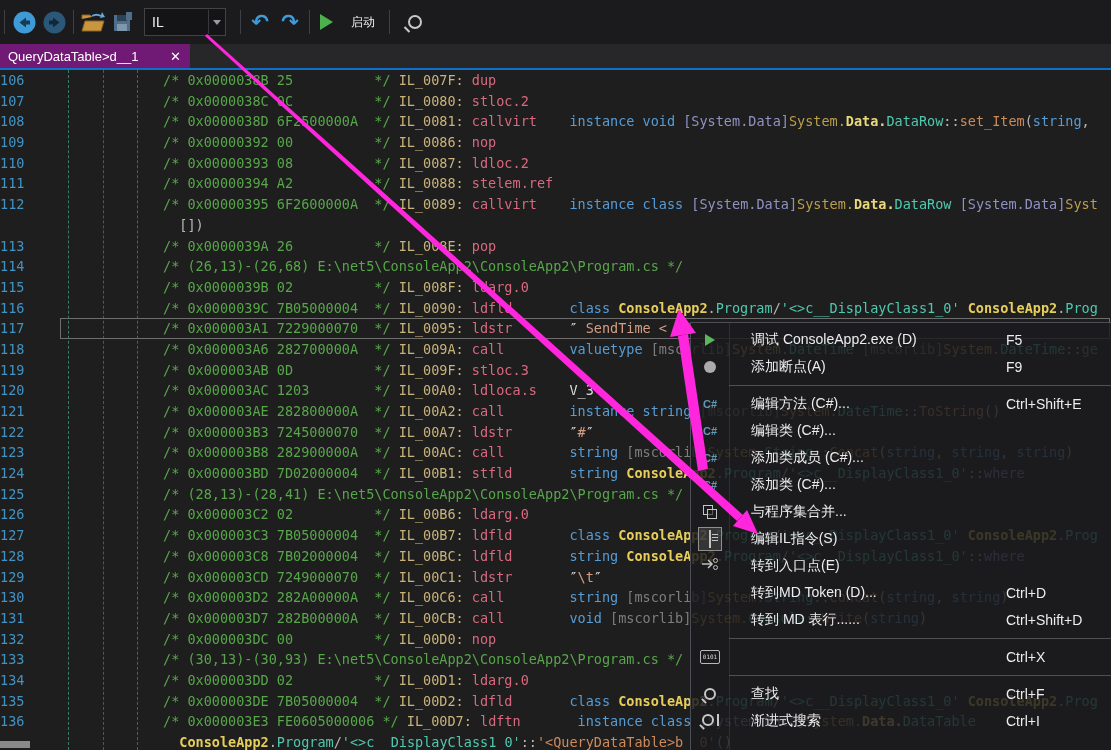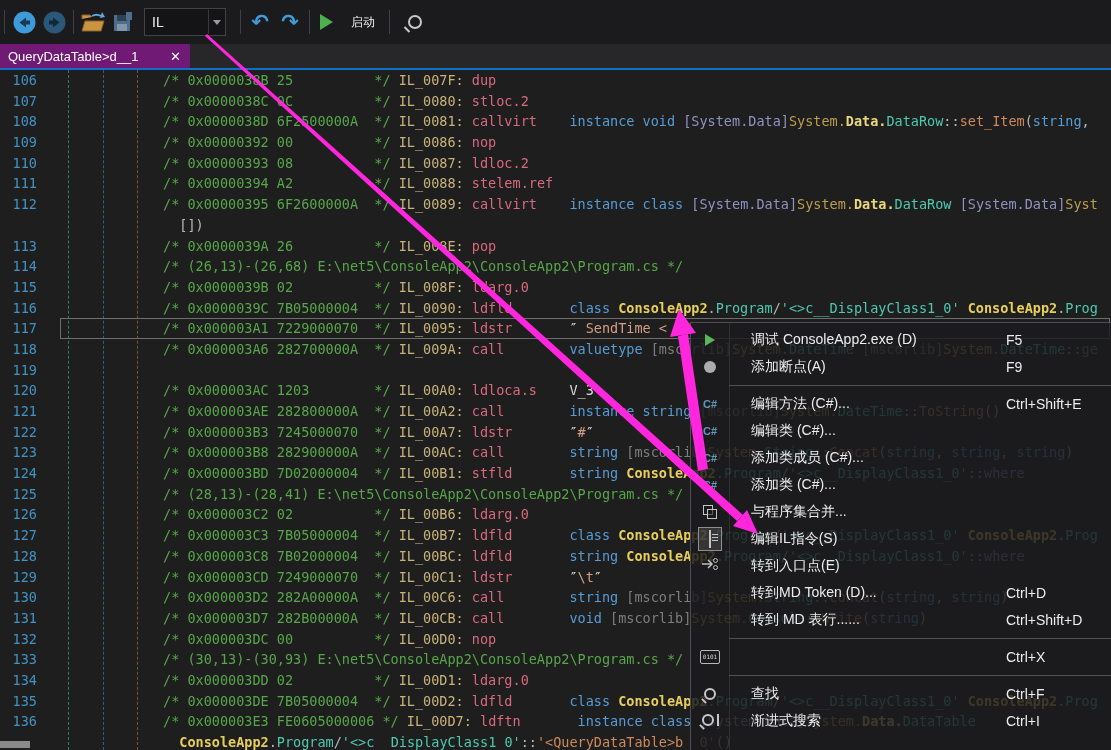--- a/index.html
+++ b/index.html
@@ -22,21 +22,21 @@
   #tabbar{position:absolute;left:0;top:44px;width:1111px;height:24px;background:#27272A;}
   #tabbar .underline{position:absolute;left:0;top:24px;width:1111px;height:2px;background:#0E70C8;}
   #tab{position:absolute;left:0;top:0;width:190px;height:24px;background:#701a75;display:flex;align-items:center;}
   #tab .title{color:#FFFFFF;font-size:13px;padding-left:8px;flex:1;white-space:nowrap;}
   #tab .close{color:#FFFFFF;font-size:13px;padding:0 9px;font-family:"DejaVu Sans",sans-serif;}
   
   #editor{position:absolute;left:0;top:70px;width:1111px;height:680px;overflow:hidden;}
   .guide{position:absolute;top:0;bottom:0;width:0;border-left:1px dashed;}
   .row{position:relative;height:20.7px;line-height:20.7px;display:flex;white-space:pre;
        font-family:"DejaVu Sans Mono","Liberation Mono",monospace;font-size:13.5px;}
-  .row .ln{width:45px;text-align:right;padding-right:8px;box-sizing:border-box;color:#4193C4;flex:none;}
+  .row .ln{width:45px;padding-right:8px;box-sizing:border-box;color:#4193C4;flex:none;}
   .row pre{margin:0;padding:0 0 0 118px;font:inherit;white-space:pre;}
   .row.selected:after{content:"";position:absolute;left:60px;right:1px;top:0;bottom:0;border:1px solid #6E6E6E;pointer-events:none;}
   .tk-cm{color:#57A64A}.tk-lbl{color:#C9B37B}.tk-op{color:#D9697F}.tk-kw{color:#569CD6}
   .tk-pn{color:#B8B8B8}.tk-aD{color:#9092C4}.tk-aM{color:#7E7E7E}.tk-ns{color:#BD9E4B}
   .tk-nb{color:#EBD87B;font-weight:bold}.tk-ty{color:#4EC9B0}.tk-mt{color:#CE8A5C}.tk-mg{color:#57A64A}
   .tk-fd{color:#9184D4}.tk-ap{color:#E7CE5B;font-weight:bold}.tk-st{color:#D69D85}.tk-sq{color:#E8E8E8}.tk-lc{color:#DCDCDC}
   #hthumb{position:absolute;left:0;top:741px;width:30px;height:7px;background:#8A8A8A;}
   
   #ctxmenu{position:absolute;left:690px;top:322px;width:425px;height:432px;background:rgba(27,27,30,0.84);
            border:1px solid #4D4D55;box-sizing:border-box;padding-top:3px;}
@@ -142,21 +142,21 @@
       <div class="row"><span class="ln">110</span><pre><span class="tk-cm">/* 0x00000393 08          */ </span><span class="tk-lbl">IL_0087: </span><span class="tk-op">ldloc.2</span></pre></div>
       <div class="row"><span class="ln">111</span><pre><span class="tk-cm">/* 0x00000394 A2          */ </span><span class="tk-lbl">IL_0088: </span><span class="tk-op">stelem.ref</span></pre></div>
       <div class="row"><span class="ln">112</span><pre><span class="tk-cm">/* 0x00000395 6F2600000A  */ </span><span class="tk-lbl">IL_0089: </span><span class="tk-op">callvirt    </span><span class="tk-kw">instance</span><span class="tk-pn"> </span><span class="tk-kw">class</span><span class="tk-pn"> </span><span class="tk-aD">[System.Data]</span><span class="tk-ns">System.</span><span class="tk-nb">Data.</span><span class="tk-ty">DataRow</span><span class="tk-pn"> </span><span class="tk-aD">[System.Data]</span><span class="tk-ns">Syst</span></pre></div>
       <div class="row"><span class="ln"></span><pre><span class="tk-pn">  [])</span></pre></div>
       <div class="row"><span class="ln">113</span><pre><span class="tk-cm">/* 0x0000039A 26          */ </span><span class="tk-lbl">IL_008E: </span><span class="tk-op">pop</span></pre></div>
       <div class="row"><span class="ln">114</span><pre><span class="tk-cm">/* (26,13)-(26,68) E:\net5\ConsoleApp2\ConsoleApp2\Program.cs */</span></pre></div>
       <div class="row"><span class="ln">115</span><pre><span class="tk-cm">/* 0x0000039B 02          */ </span><span class="tk-lbl">IL_008F: </span><span class="tk-op">ldarg.0</span></pre></div>
       <div class="row"><span class="ln">116</span><pre><span class="tk-cm">/* 0x0000039C 7B05000004  */ </span><span class="tk-lbl">IL_0090: </span><span class="tk-op">ldfld       </span><span class="tk-kw">class</span><span class="tk-pn"> </span><span class="tk-ap">ConsoleApp2</span><span class="tk-pn">.</span><span class="tk-ty">Program</span><span class="tk-pn">/</span><span class="tk-ty">'&lt;&gt;c__DisplayClass1_0'</span><span class="tk-pn"> </span><span class="tk-ap">ConsoleApp2</span><span class="tk-pn">.</span><span class="tk-ty">Prog</span></pre></div>
       <div class="row selected"><span class="ln">117</span><pre><span class="tk-cm">/* 0x000003A1 7229000070  */ </span><span class="tk-lbl">IL_0095: </span><span class="tk-op">ldstr       </span><span class="tk-sq">″</span><span class="tk-st"> SendTime &lt; #</span><span class="tk-sq">″</span></pre></div>
       <div class="row"><span class="ln">118</span><pre><span class="tk-cm">/* 0x000003A6 282700000A  */ </span><span class="tk-lbl">IL_009A: </span><span class="tk-op">call        </span><span class="tk-kw">valuetype</span><span class="tk-pn"> </span><span class="tk-aM">[mscorlib]</span><span class="tk-ns">System.</span><span class="tk-ty">DateTime</span><span class="tk-pn"> </span><span class="tk-aM">[mscorlib]</span><span class="tk-ns">System.</span><span class="tk-ty">DateTime</span><span class="tk-pn">::</span><span class="tk-mg">ge</span></pre></div>
-      <div class="row"><span class="ln">119</span></div>
+      <div class="row"><span class="ln">119</span><pre><span class="tk-cm">/* 0x000003AB 0D          */ </span><span class="tk-lbl">IL_009F: </span><span class="tk-op">stloc.3</span></pre></div>
       <div class="row"><span class="ln">120</span><pre><span class="tk-cm">/* 0x000003AC 1203        */ </span><span class="tk-lbl">IL_00A0: </span><span class="tk-op">ldloca.s    </span><span class="tk-lc">V_3</span></pre></div>
       <div class="row"><span class="ln">121</span><pre><span class="tk-cm">/* 0x000003AE 282800000A  */ </span><span class="tk-lbl">IL_00A2: </span><span class="tk-op">call        </span><span class="tk-kw">instance</span><span class="tk-pn"> </span><span class="tk-kw">string</span><span class="tk-pn"> </span><span class="tk-aM">[mscorlib]</span><span class="tk-ns">System.</span><span class="tk-ty">DateTime</span><span class="tk-pn">::</span><span class="tk-mt">ToString</span><span class="tk-pn">()</span></pre></div>
       <div class="row"><span class="ln">122</span><pre><span class="tk-cm">/* 0x000003B3 7245000070  */ </span><span class="tk-lbl">IL_00A7: </span><span class="tk-op">ldstr       </span><span class="tk-sq">″</span><span class="tk-st">#</span><span class="tk-sq">″</span></pre></div>
       <div class="row"><span class="ln">123</span><pre><span class="tk-cm">/* 0x000003B8 282900000A  */ </span><span class="tk-lbl">IL_00AC: </span><span class="tk-op">call        </span><span class="tk-kw">string</span><span class="tk-pn"> </span><span class="tk-aM">[mscorlib]</span><span class="tk-ns">System.</span><span class="tk-ty">String</span><span class="tk-pn">::</span><span class="tk-mt">Concat</span><span class="tk-pn">(</span><span class="tk-kw">string</span><span class="tk-pn">, </span><span class="tk-kw">string</span><span class="tk-pn">, </span><span class="tk-kw">string</span><span class="tk-pn">)</span></pre></div>
       <div class="row"><span class="ln">124</span><pre><span class="tk-cm">/* 0x000003BD 7D02000004  */ </span><span class="tk-lbl">IL_00B1: </span><span class="tk-op">stfld       </span><span class="tk-kw">string</span><span class="tk-pn"> </span><span class="tk-ap">ConsoleApp2</span><span class="tk-pn">.</span><span class="tk-ty">Program</span><span class="tk-pn">/</span><span class="tk-ty">'&lt;&gt;c__DisplayClass1_0'</span><span class="tk-pn">::</span><span class="tk-fd">where</span></pre></div>
       <div class="row"><span class="ln">125</span><pre><span class="tk-cm">/* (28,13)-(28,41) E:\net5\ConsoleApp2\ConsoleApp2\Program.cs */</span></pre></div>
       <div class="row"><span class="ln">126</span><pre><span class="tk-cm">/* 0x000003C2 02          */ </span><span class="tk-lbl">IL_00B6: </span><span class="tk-op">ldarg.0</span></pre></div>
       <div class="row"><span class="ln">127</span><pre><span class="tk-cm">/* 0x000003C3 7B05000004  */ </span><span class="tk-lbl">IL_00B7: </span><span class="tk-op">ldfld       </span><span class="tk-kw">class</span><span class="tk-pn"> </span><span class="tk-ap">ConsoleApp2</span><span class="tk-pn">.</span><span class="tk-ty">Program</span><span class="tk-pn">/</span><span class="tk-ty">'&lt;&gt;c__DisplayClass1_0'</span><span class="tk-pn"> </span><span class="tk-ap">ConsoleApp2</span><span class="tk-pn">.</span><span class="tk-ty">Prog</span></pre></div>
       <div class="row"><span class="ln">128</span><pre><span class="tk-cm">/* 0x000003C8 7B02000004  */ </span><span class="tk-lbl">IL_00BC: </span><span class="tk-op">ldfld       </span><span class="tk-kw">string</span><span class="tk-pn"> </span><span class="tk-ap">ConsoleApp2</span><span class="tk-pn">.</span><span class="tk-ty">Program</span><span class="tk-pn">/</span><span class="tk-ty">'&lt;&gt;c__DisplayClass1_0'</span><span class="tk-pn">::</span><span class="tk-fd">where</span></pre></div>
       <div class="row"><span class="ln">129</span><pre><span class="tk-cm">/* 0x000003CD 7249000070  */ </span><span class="tk-lbl">IL_00C1: </span><span class="tk-op">ldstr       </span><span class="tk-sq">″</span><span class="tk-st">\t</span><span class="tk-sq">″</span></pre></div>

